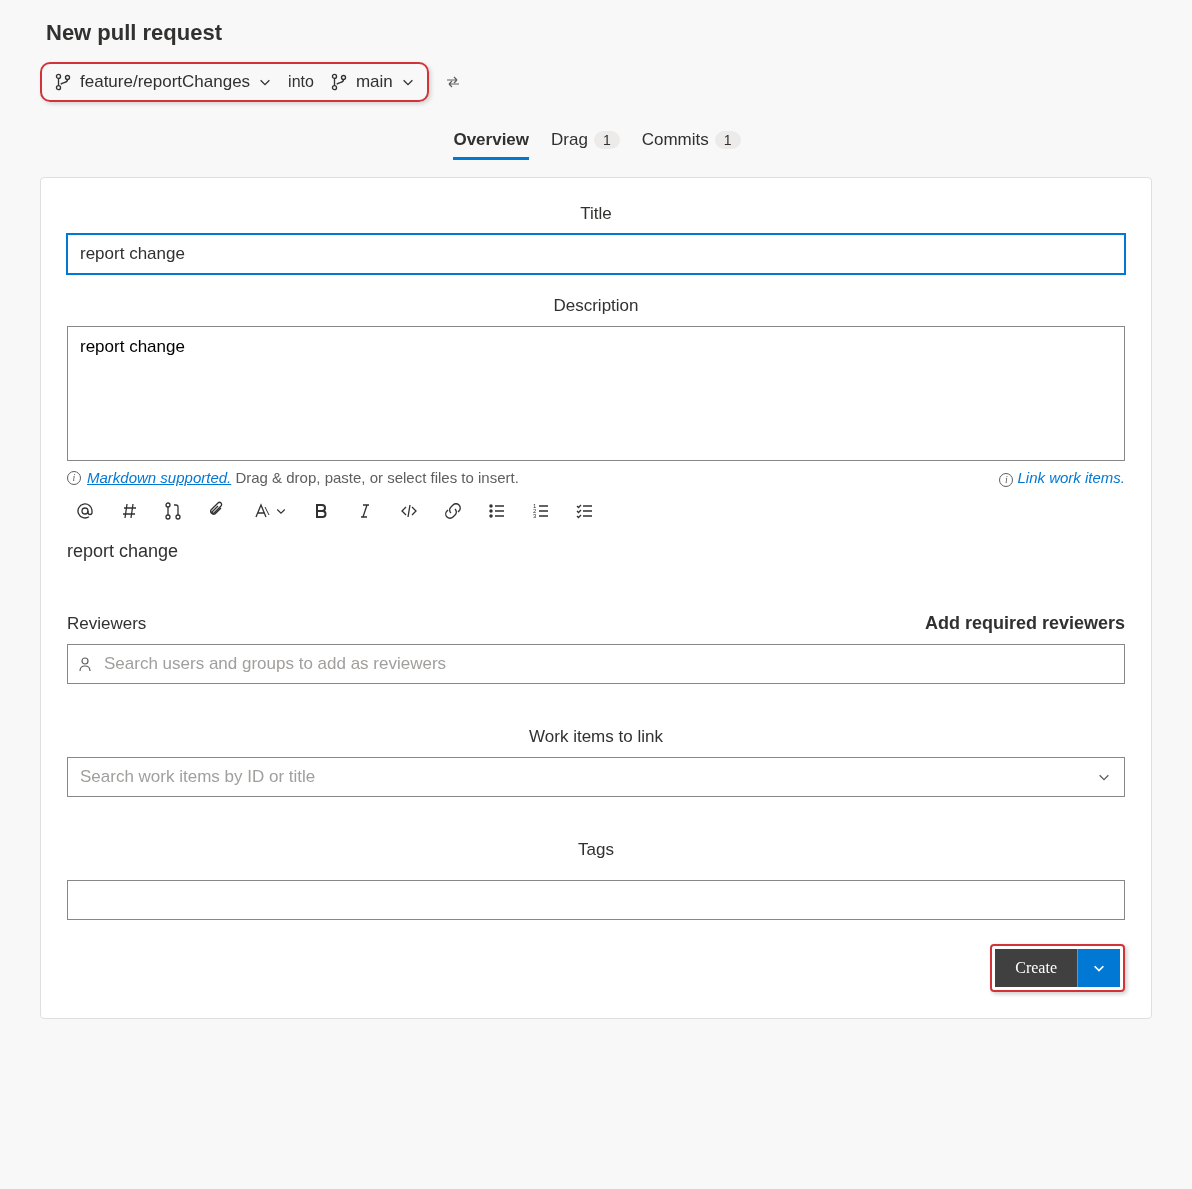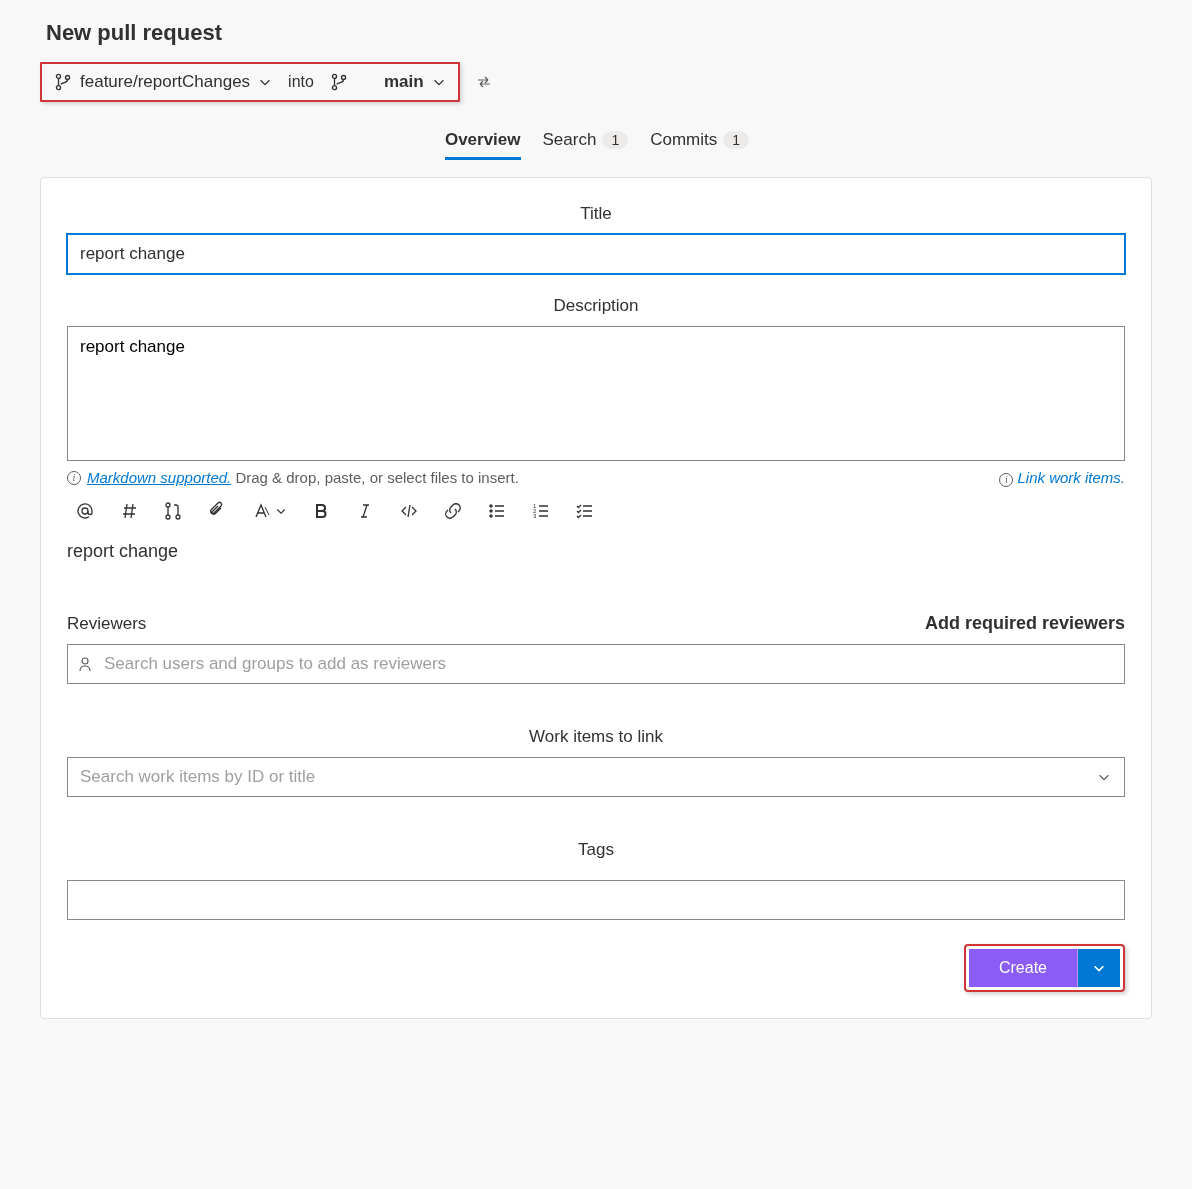--- a/index.html
+++ b/index.html
@@ -1,30 +1,30 @@
 <!DOCTYPE html>
 <html><head>
   <meta charset="utf-8">
   <style>
     * { box-sizing: border-box; margin: 0; padding: 0; font-family: "Segoe UI", -apple-system, sans-serif; }
     body { background: #f8f8f8; padding: 20px 40px; width: 1192px; color: #323130; }
     .page-title { font-size: 22px; font-weight: 600; margin-bottom: 16px; padding-left: 6px; }
     .branch-row { display: flex; align-items: center; gap: 16px; margin-bottom: 20px; }
     .branch-box {
       border: 2px solid #d13438;
-      border-radius: 1px;
+      border-radius: 10px;
       padding: 8px 12px;
       display: inline-flex;
       align-items: center;
       gap: 16px;
       box-shadow: 2px 2px 4px rgba(0,0,0,0.15);
     }
     .branch-picker { display: inline-flex; align-items: center; gap: 8px; cursor: pointer; font-size: 17px; }
     .branch-picker .label { font-weight: 400; }
-    .branch-picker.main .label { font-weight: 700; margin-left: 28px; }
+    .branch-picker.main .label { font-weight: 400; }
     .into-text { font-size: 16px; }
     svg { display: block; }
     .swap-icon { color: #605e5c; cursor: pointer; }
     .tabs { display: flex; gap: 22px; border-bottom: 1px solid transparent; margin-bottom: 4px; padding-left: 2px; justify-content: center; }
     .tab { display: flex; align-items: center; gap: 6px; padding: 8px 0; font-size: 17px; cursor: pointer; position: relative; color: #323130; }
     .tab.active { font-weight: 600; }
     .tab.active::after { content:""; position:absolute; left:0; right:0; bottom:-2px; height:3px; background:#0078d4; }
     .badge { background:#edebe9; border-radius: 10px; padding: 1px 9px; font-size:14px; color:#323130; }
     .panel {
       background:#fff;
@@ -76,27 +76,28 @@
     .footer { display:flex; justify-content:flex-end; margin-top:24px; }
     .create-btn-wrap {
       display:inline-flex;
       border:2px solid #d13438;
       border-radius:4px;
       box-shadow:2px 2px 4px rgba(0,0,0,0.2);
       padding:3px;
     }
     .create-btn { display:flex; }
     .create-main {
-      background:#8b5cf6;
+      background:#404040;
       color:#fff;
-      padding:10px 30px;
+      padding:10px 20px;
       font-size:16px;
       border:none;
       cursor:pointer;
       border-right:1px solid rgba(255,255,255,0.4);
+      font-family:Liberation Serif, serif;
     }
     .create-caret {
       background:#0078d4;
       color:#fff;
       padding:10px 14px;
       border:none;
       cursor:pointer;
     }
     .info-icon { width:14px; height:14px; border:1px solid #605e5c; border-radius:50%; display:inline-flex; align-items:center; justify-content:center; font-size:10px; color:#605e5c; font-style:italic; font-family: serif; }
   </style>
@@ -141,21 +142,21 @@
         <path d="M14 10H4m0 0l3 3m-3-3l3-3"></path>
     </svg>
   </span>
 </div>
 
 <div class="tabs">
   <div class="tab active">
     <span>Overview</span>
   </div>
   <div class="tab">
-    <span>Search</span>
+    <span>Drag</span>
     <span class="badge">1</span>
   </div>
   <div class="tab">
     <span>Commits</span>
     <span class="badge">1</span>
   </div>
 </div>
 
 <div class="panel">
 

